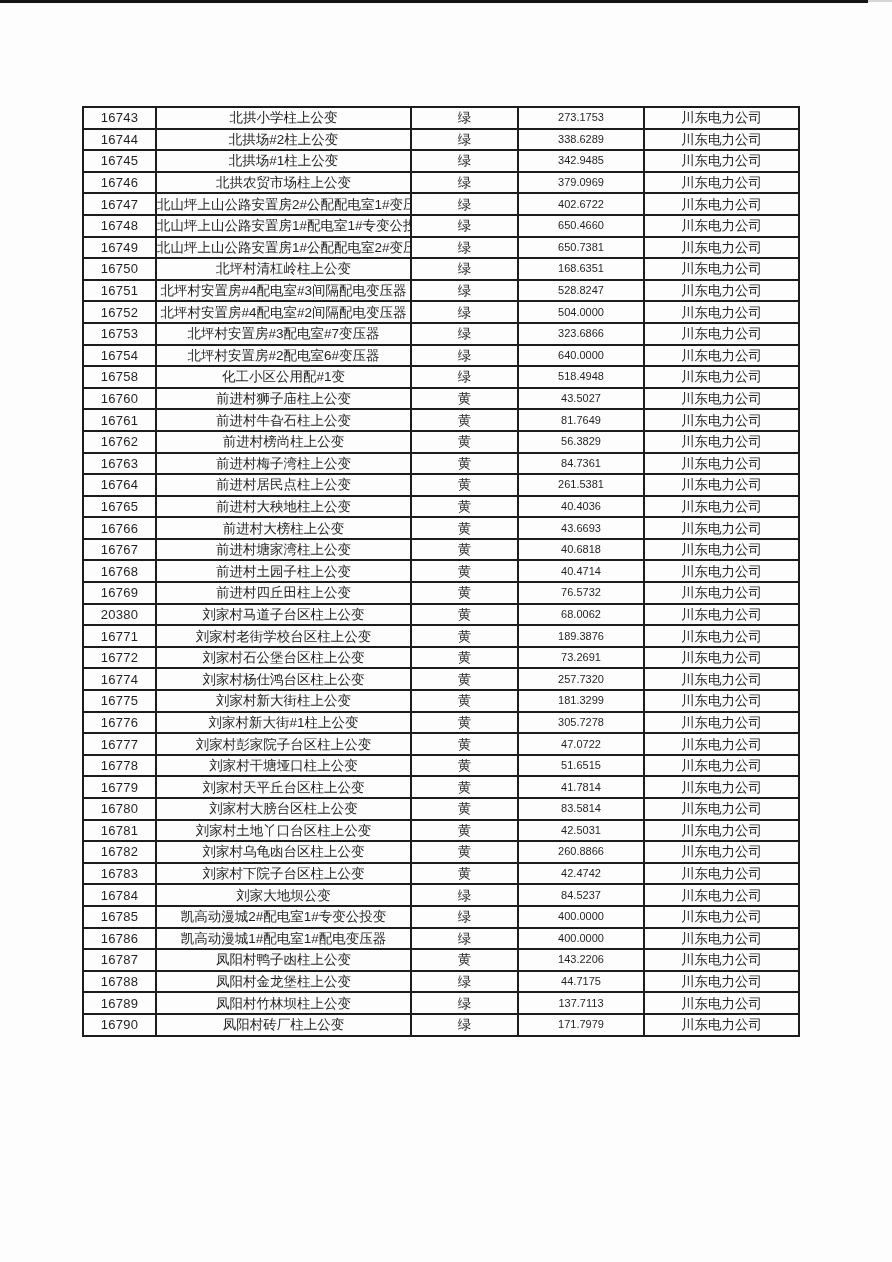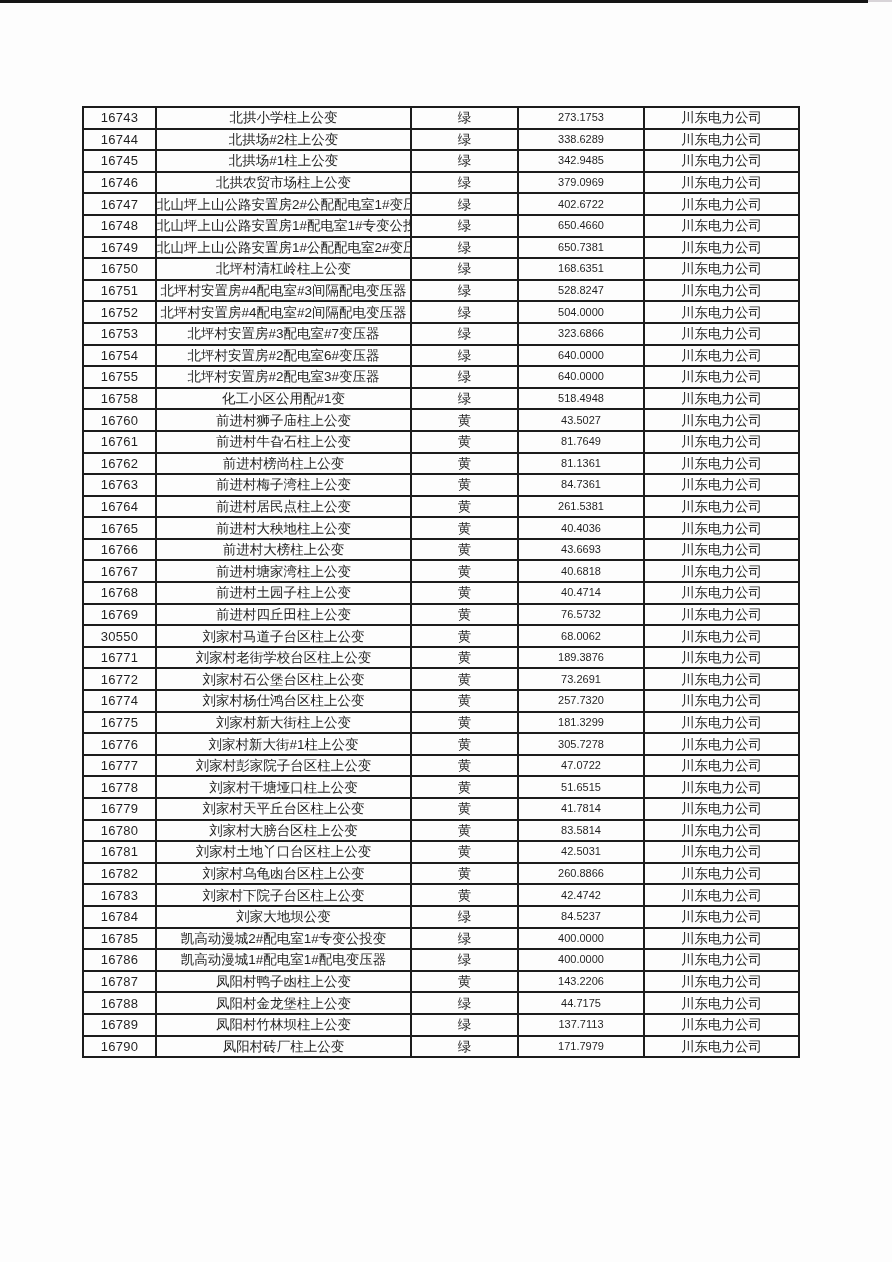--- a/index.html
+++ b/index.html
@@ -115,27 +115,20 @@
           <td class="col-company">川东电力公司</td>
         </tr>
         <tr>
           <td class="col-id">16754</td>
           <td class="col-name">北坪村安置房#2配电室6#变压器</td>
           <td class="col-status">绿</td>
           <td class="col-value">640.0000</td>
           <td class="col-company">川东电力公司</td>
         </tr>
         <tr>
-          <td class="col-id">16755</td>
-          <td class="col-name">北坪村安置房#2配电室3#变压器</td>
-          <td class="col-status">绿</td>
-          <td class="col-value">640.0000</td>
-          <td class="col-company">川东电力公司</td>
-        </tr>
-        <tr>
           <td class="col-id">16758</td>
           <td class="col-name">化工小区公用配#1变</td>
           <td class="col-status">绿</td>
           <td class="col-value">518.4948</td>
           <td class="col-company">川东电力公司</td>
         </tr>
         <tr>
           <td class="col-id">16760</td>
           <td class="col-name">前进村狮子庙柱上公变</td>
           <td class="col-status">黄</td>
@@ -146,21 +139,21 @@
           <td class="col-id">16761</td>
           <td class="col-name">前进村牛旮石柱上公变</td>
           <td class="col-status">黄</td>
           <td class="col-value">81.7649</td>
           <td class="col-company">川东电力公司</td>
         </tr>
         <tr>
           <td class="col-id">16762</td>
           <td class="col-name">前进村榜尚柱上公变</td>
           <td class="col-status">黄</td>
-          <td class="col-value">81.1361</td>
+          <td class="col-value">56.3829</td>
           <td class="col-company">川东电力公司</td>
         </tr>
         <tr>
           <td class="col-id">16763</td>
           <td class="col-name">前进村梅子湾柱上公变</td>
           <td class="col-status">黄</td>
           <td class="col-value">84.7361</td>
           <td class="col-company">川东电力公司</td>
         </tr>
         <tr>
@@ -199,21 +192,21 @@
           <td class="col-company">川东电力公司</td>
         </tr>
         <tr>
           <td class="col-id">16769</td>
           <td class="col-name">前进村四丘田柱上公变</td>
           <td class="col-status">黄</td>
           <td class="col-value">76.5732</td>
           <td class="col-company">川东电力公司</td>
         </tr>
         <tr>
-          <td class="col-id">30550</td>
+          <td class="col-id">20380</td>
           <td class="col-name">刘家村马道子台区柱上公变</td>
           <td class="col-status">黄</td>
           <td class="col-value">68.0062</td>
           <td class="col-company">川东电力公司</td>
         </tr>
         <tr>
           <td class="col-id">16771</td>
           <td class="col-name">刘家村老街学校台区柱上公变</td>
           <td class="col-status">黄</td>
           <td class="col-value">189.3876</td>

